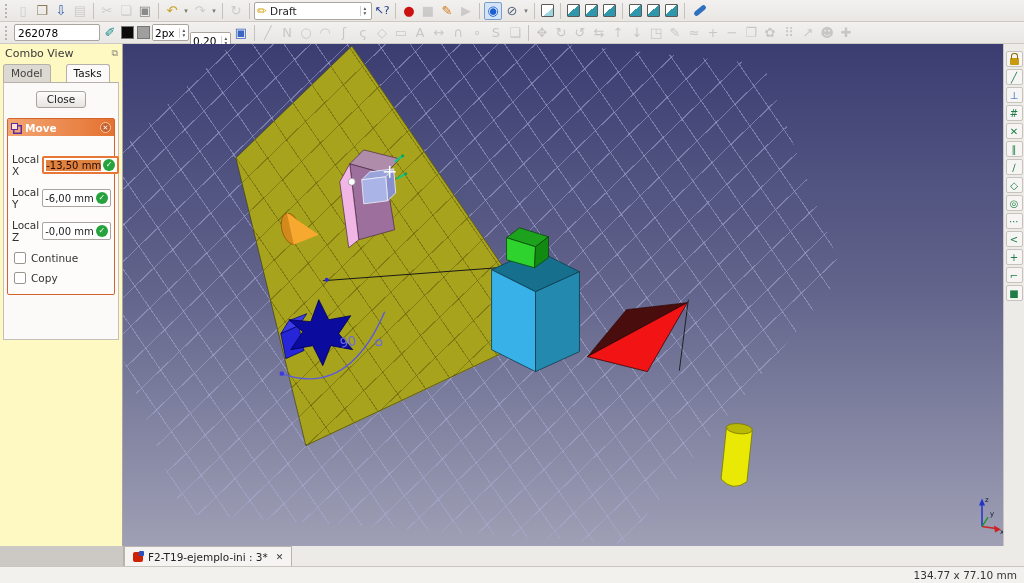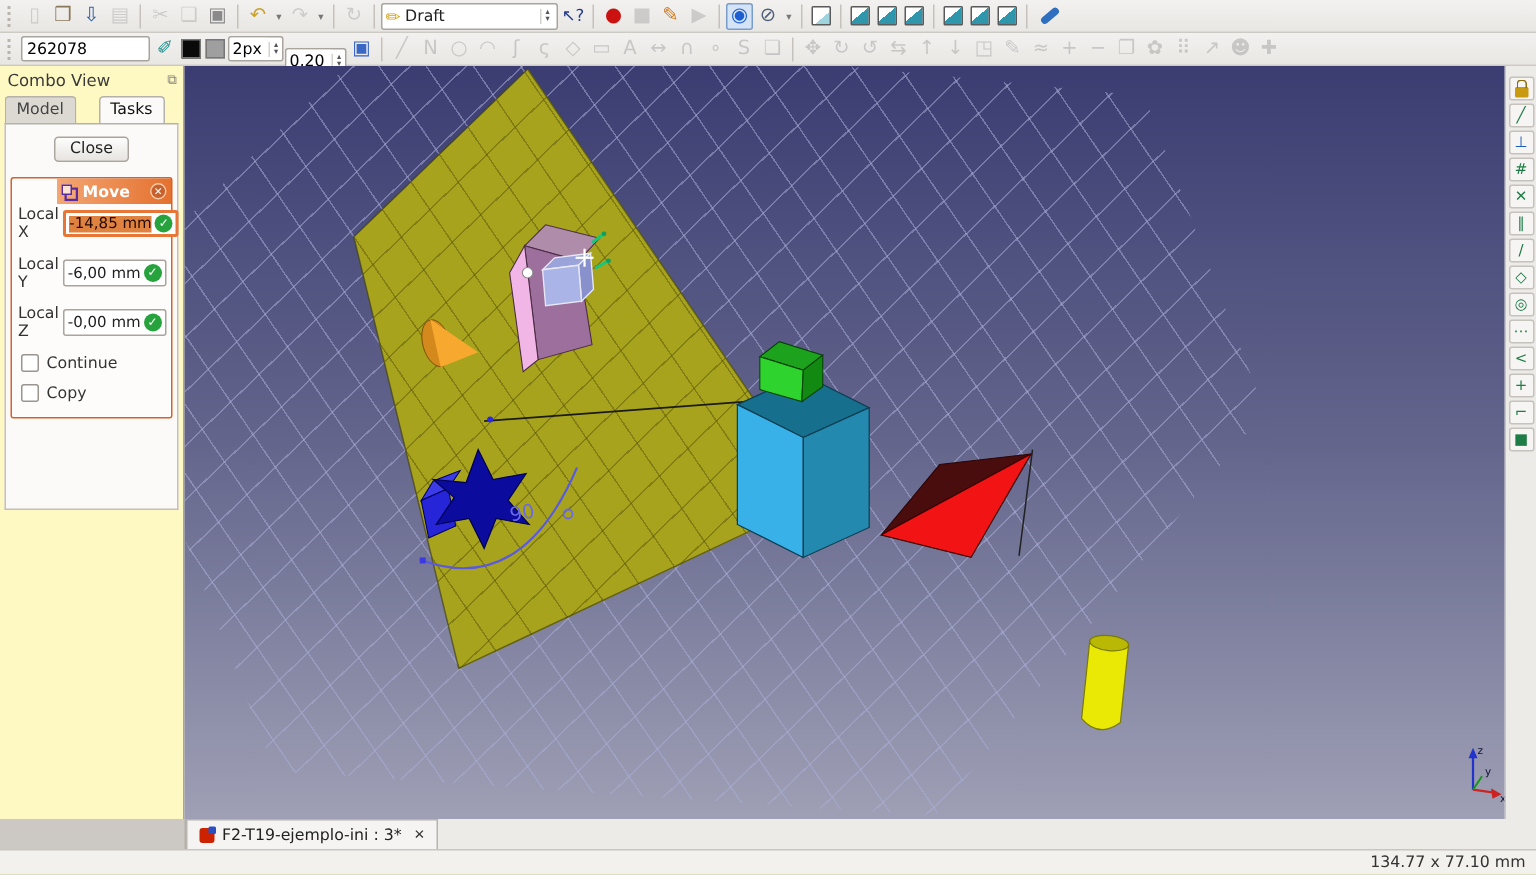--- a/index.html
+++ b/index.html
@@ -48,27 +48,27 @@
     border-radius:3px 3px 0 0; background:#dcd8d2; color:#444; }
   .panel-tab.active { background:#fbfaf8; color:#111; position:relative; z-index:2; }
   .task-card { margin:0 3px; background:#fbfaf8; border:1px solid #c5c0b7; border-top:1px solid #b5b1aa;
     height:258px; padding:6px 3px 0; }
   .btn { display:block; margin:2px auto 10px; width:50px; height:17px; font-size:10.5px;
     background:linear-gradient(#fdfdfc,#e7e4e0); border:1px solid #a9a49d; border-radius:3px;
     text-align:center; line-height:15px; color:#222; }
   .btn span::first-letter { text-decoration:underline; }
   .move-group { border:1px solid #d4622a; border-radius:2px; background:#fdfcfa; }
   .move-header { height:17px; background:linear-gradient(90deg,#f3a673,#e4712f);
-    display:flex; align-items:center; gap:4px; padding:0 3px;margin-left:30px; }
+    display:flex; align-items:center; gap:4px; padding:0 3px; }
   .move-title { color:#fff; font-weight:bold; font-size:10.5px; flex:1; }
   .move-ico { width:7px; height:7px; border:1.5px solid #5a2ca0; background:rgba(255,255,255,.7);
     box-shadow:3px 3px 0 -0.5px #f3a673, 3px 3px 0 1px #5a2ca0; margin:0 3px 3px 0; }
   .task-close { width:11px; height:11px; border-radius:50%; background:#c8602c; border:1px solid #f6c9a8;
     color:#fff; font-size:7px; line-height:10px; text-align:center; }
-  .move-body { padding:1px 4px 10px; }
+  .move-body { padding:17px 4px 10px; }
   .fld-row { display:flex; align-items:center; margin-bottom:9px; gap:3px; }
   .fld-label { width:39px; font-size:10.5px; color:#333; }
   .fld { flex:1; height:18px; border:1px solid #a9a49d; background:#fff; border-radius:2px;
     display:flex; align-items:center; padding:0 2px; gap:2px; }
   .fld.focused { border:2px solid #e87637; }
   .fld-text { flex:1; font-size:10px; white-space:nowrap; overflow:hidden; }
   .fld.focused .fld-text { background:#e0823f; color:#240900; }
   .check-badge { width:12px; height:12px; border-radius:50%; background:#27a33d; color:#fff;
     font-size:8px; line-height:12px; text-align:center; flex:0 0 12px; }
   .cb-row { display:flex; align-items:center; gap:5px; margin:0 0 8px 2px; }
@@ -238,21 +238,21 @@
         <div class="move-group">
           <div class="move-header">
             <span class="move-ico"></span>
             <span class="move-title">Move</span>
             <span class="task-close">✕</span>
           </div>
           <div class="move-body">
             <div class="fld-row">
               <span class="fld-label">Local X</span>
               <span class="fld focused">
-                <span class="fld-text">-14,85 mm</span>
+                <span class="fld-text">-13,50 mm</span>
                 <span class="check-badge">✓</span>
               </span>
             </div>
             <div class="fld-row">
               <span class="fld-label">Local Y</span>
               <span class="fld">
                 <span class="fld-text">-6,00 mm</span>
                 <span class="check-badge">✓</span>
               </span>
             </div>

